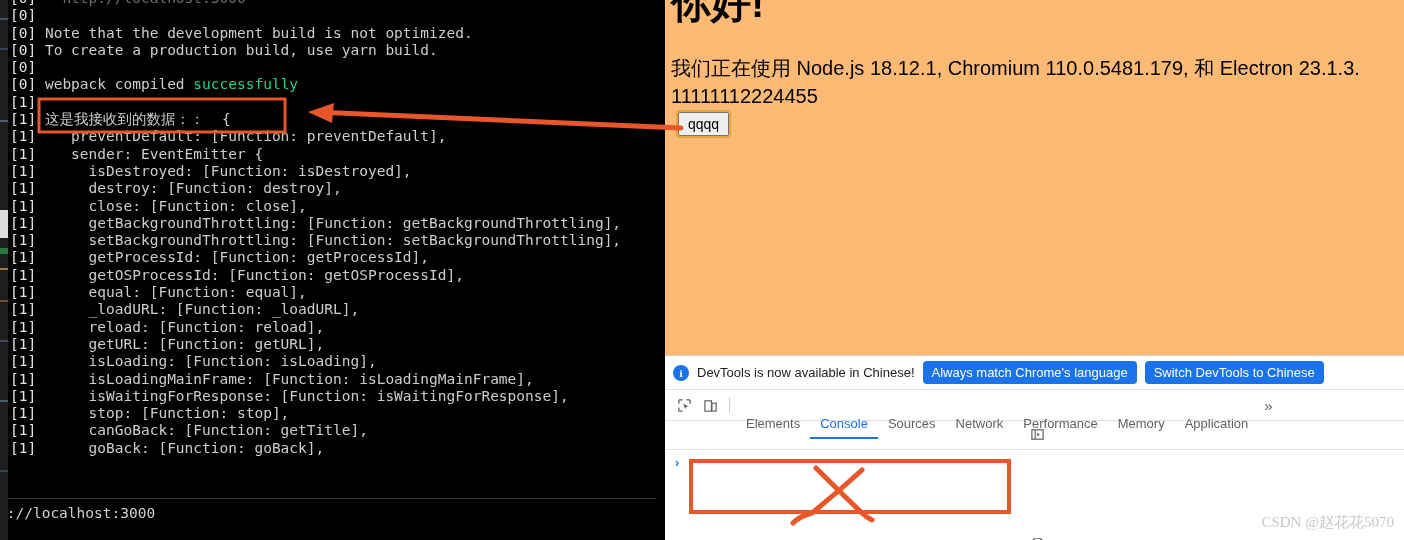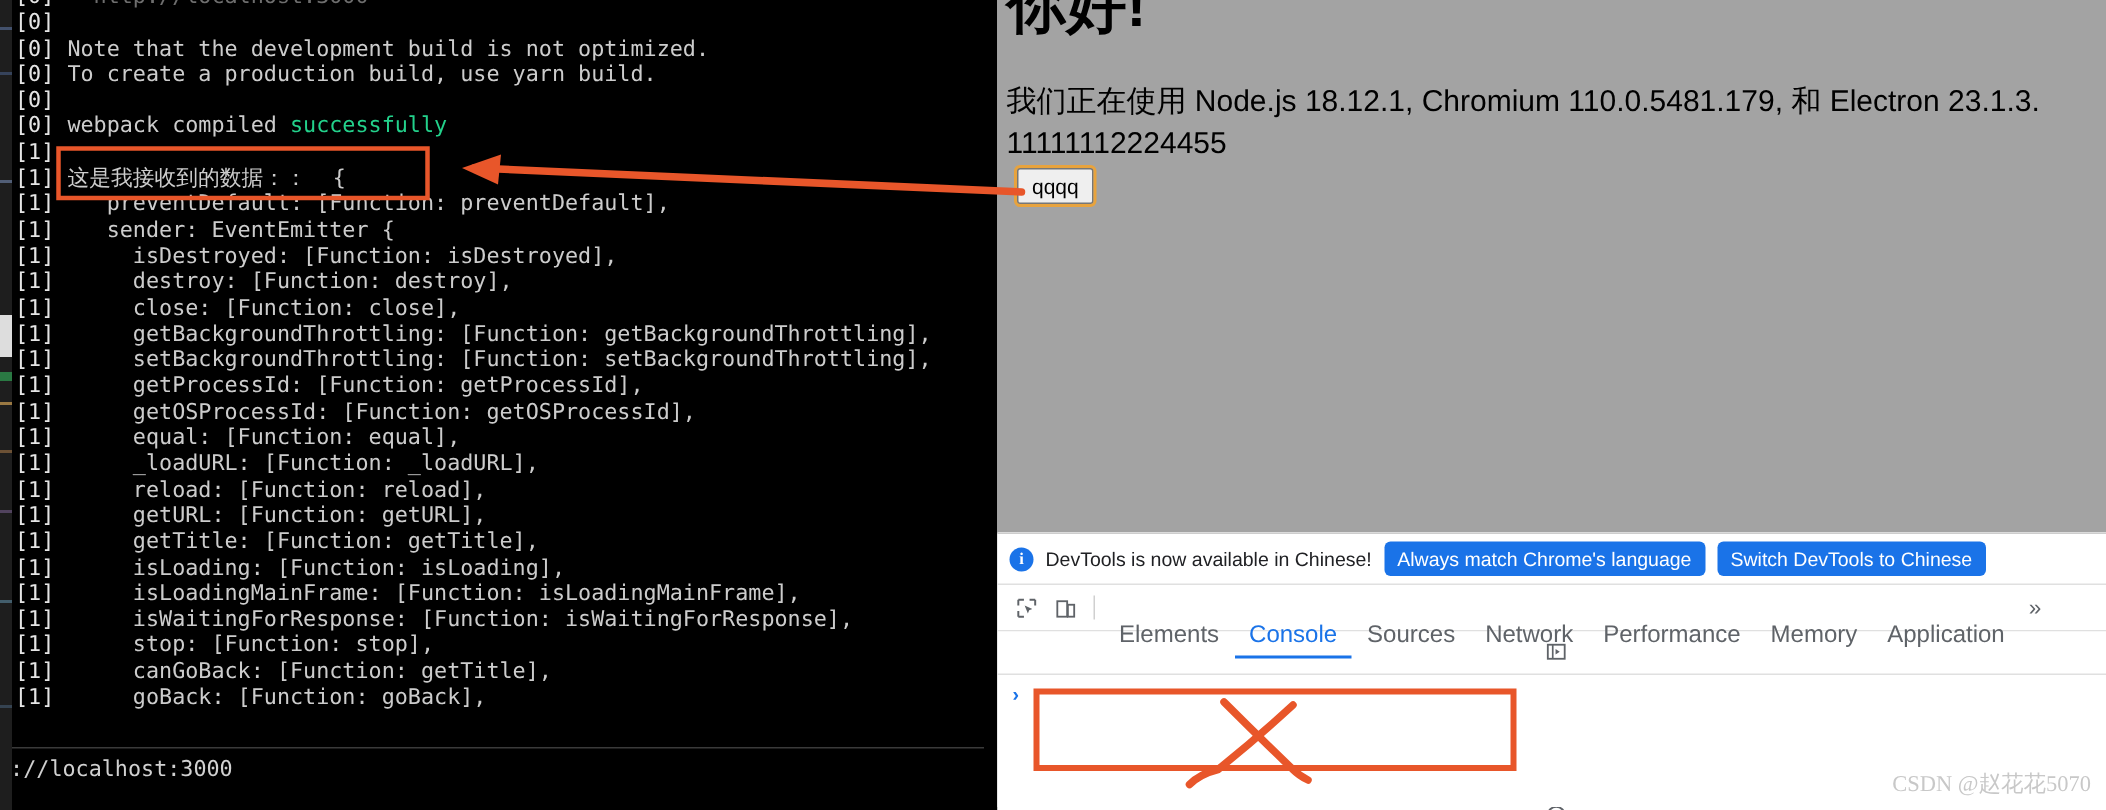--- a/index.html
+++ b/index.html
@@ -87,21 +87,21 @@
   .app {
     position: absolute;
     left: 665px; top: 0;
     width: 739px; height: 540px;
     background: #ffffff;
   }
   .app-body {
     position: absolute;
     left: 0; top: 0;
     width: 739px; height: 355px;
-    background: #a3a3a3;
+    background: #fdba74;
     overflow: hidden;
   }
   .app-h1 {
     margin: 0;
     position: absolute;
     left: 6px; top: -24px;
     font-size: 40px;
     font-weight: bold;
     color: #000000;
     letter-spacing: 0px;
@@ -193,21 +193,21 @@
     cursor: pointer;
     flex: none;
   }
   .dt-sep {
     width: 1px; height: 16px;
     background: #d0d0d0;
     margin: 0 6px;
     flex: none;
   }
   .dt-tab {
-    font-size: 16px;
+    font-size: 13px;
     color: #5f6368;
     padding: 6px 10px;
     height: 100%;
     box-sizing: border-box;
     display: flex;
     align-items: center;
     white-space: nowrap;
     cursor: pointer;
     margin-top: 37px;
   }
@@ -330,21 +330,20 @@
         <div class="term-line"><span class="pid">[1] </span><span>     destroy: [Function: destroy],</span></div>
         <div class="term-line"><span class="pid">[1] </span><span>     close: [Function: close],</span></div>
         <div class="term-line"><span class="pid">[1] </span><span>     getBackgroundThrottling: [Function: getBackgroundThrottling],</span></div>
         <div class="term-line"><span class="pid">[1] </span><span>     setBackgroundThrottling: [Function: setBackgroundThrottling],</span></div>
         <div class="term-line"><span class="pid">[1] </span><span>     getProcessId: [Function: getProcessId],</span></div>
         <div class="term-line"><span class="pid">[1] </span><span>     getOSProcessId: [Function: getOSProcessId],</span></div>
         <div class="term-line"><span class="pid">[1] </span><span>     equal: [Function: equal],</span></div>
         <div class="term-line"><span class="pid">[1] </span><span>     _loadURL: [Function: _loadURL],</span></div>
         <div class="term-line"><span class="pid">[1] </span><span>     reload: [Function: reload],</span></div>
         <div class="term-line"><span class="pid">[1] </span><span>     getURL: [Function: getURL],</span></div>
-        <div class="term-line"><span class="pid">[1] </span><span>     getTitle: [Function: getTitle],</span></div>
         <div class="term-line"><span class="pid">[1] </span><span>     isLoading: [Function: isLoading],</span></div>
         <div class="term-line"><span class="pid">[1] </span><span>     isLoadingMainFrame: [Function: isLoadingMainFrame],</span></div>
         <div class="term-line"><span class="pid">[1] </span><span>     isWaitingForResponse: [Function: isWaitingForResponse],</span></div>
         <div class="term-line"><span class="pid">[1] </span><span>     stop: [Function: stop],</span></div>
         <div class="term-line"><span class="pid">[1] </span><span>     canGoBack: [Function: getTitle],</span></div>
         <div class="term-line"><span class="pid">[1] </span><span>     goBack: [Function: goBack],</span></div>
       </div>
     <div class="term-divider"></div>
     <div class="term-status">
       <span>p://localhost:3000</span>

